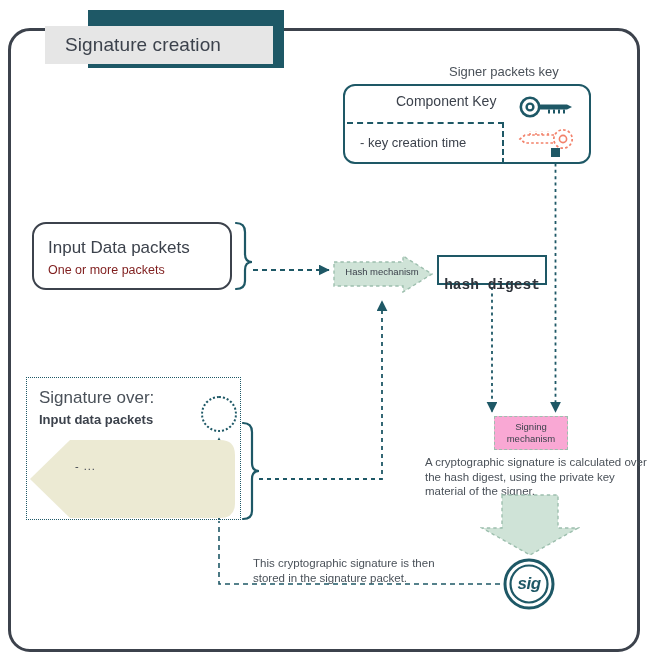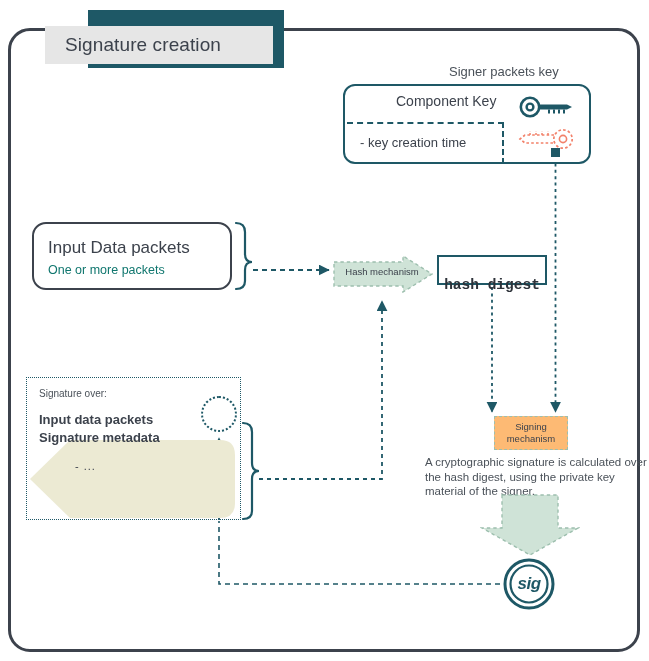--- a/index.html
+++ b/index.html
@@ -46,21 +46,21 @@
   #key-icon-teal{position:absolute;left:519px;top:94px;}
   #key-icon-coral{position:absolute;left:516px;top:125px;}
   #key-anchor{position:absolute;left:551px;top:148px;width:9px;height:9px;background:#1e5866;}
 
   
   #input-box{
     position:absolute;left:32px;top:222px;width:200px;height:68px;
     border:2.5px solid #3c424c;border-radius:14px;box-sizing:border-box;background:#fff;
   }
   #input-title{position:absolute;left:48px;top:238px;font-size:17px;color:#3c424c;}
-  #input-sub{position:absolute;left:48px;top:263px;font-size:12.5px;color:#0f766e;}
+  #input-sub{position:absolute;left:48px;top:263px;font-size:12.5px;color:#7f1d1d;}
 
   
   #hash-note{left:282px;top:205px;width:215px;}
 
   
   #hash-mech{
     position:absolute;left:333px;top:255px;width:100px;height:38px;
   }
   #hash-mech-label{
     position:absolute;left:338px;top:266px;width:88px;text-align:center;
@@ -76,34 +76,34 @@
   #hash-digest span{font-family:"Liberation Mono",monospace;font-size:14.5px;color:#2d3239;font-weight:bold;margin-top:29px;}
 
   
   #sigtype-title{
     position:absolute;left:31px;top:355px;font-size:16px;color:#3c424c;font-style:italic;
   }
   #sigtype-box{
     position:absolute;left:26px;top:377px;width:215px;height:143px;
     border:1.7px dotted #1e5866;box-sizing:border-box;
   }
-  #sigover{position:absolute;left:39px;top:388px;font-size:10px;color:#4a5159;}
+  #sigover{position:absolute;left:39px;top:388px;font-size:17px;color:#4a5159;}
   #sig-idp{position:absolute;left:39px;top:412px;font-size:13px;color:#3c424c;font-weight:bold;}
   #sig-meta{position:absolute;left:39px;top:430px;font-size:13px;color:#3c424c;font-weight:bold;}
   #sig-dots{position:absolute;left:75px;top:460px;font-size:11px;color:#3c424c;letter-spacing:1px;}
   #tag-shape{position:absolute;left:30px;top:440px;}
   #dot-circle{
     position:absolute;left:201px;top:396px;width:36px;height:36px;border-radius:50%;
     border:2.2px dotted #1e5866;box-sizing:border-box;background:#fff;
   }
 
   
   #signing-mech{
     position:absolute;left:494px;top:416px;width:74px;height:34px;
-    background:#fdba74;border:1.5px dashed #9dbfae;box-sizing:border-box;
+    background:#f9a8d4;border:1.5px dashed #9dbfae;box-sizing:border-box;
     display:flex;flex-direction:column;align-items:center;justify-content:center;
   }
   #signing-mech span{font-size:9.5px;color:#3c424c;line-height:12px;text-align:center;}
   #sign-note{left:425px;top:455px;width:228px;}
 
   
   #down-arrow{position:absolute;left:480px;top:494px;}
 
   
   #sig-badge{position:absolute;left:503px;top:558px;}
@@ -193,34 +193,34 @@
   </div>
 
   <div id="sigtype-box"></div>
 
   <svg id="tag-shape" width="205" height="78" viewBox="0 0 205 78">
     <path d="M40,0 L190,0 q15,0 15,15 L205,63 q0,15 -15,15 L40,78 L0,39 z" fill="#ecead3"></path>
   </svg>
 
   <div id="sigover">Signature over:</div>
   <div id="sig-idp">Input data packets</div>
-  <div id="sig-meta">Signature metadata</div>
   <div id="sig-dots">- ...</div>
   <div id="dot-circle"></div>
 
   <div id="signing-mech">
     <span>Signing</span>
     <span>mechanism</span>
   </div>
   <div class="lbl" id="sign-note">A cryptographic signature is calculated over the hash digest, using the private key material of the signer.</div>
 
   <svg id="down-arrow" width="100" height="62" viewBox="0 0 100 62">
     <path d="M22,1 L78,1 L78,34 L98,34 L50,61 L2,34 L22,34 z" fill="#cfe3d7" stroke="#9dbfae" stroke-width="1.4" stroke-dasharray="3.4,3"></path>
   </svg>
 
   <svg id="sig-badge" width="52" height="52" viewBox="0 0 52 52">
     <circle cx="26" cy="26" r="24" fill="none" stroke="#1e5866" stroke-width="3"></circle>
     <circle cx="26" cy="26" r="18.5" fill="none" stroke="#1e5866" stroke-width="2.2"></circle>
   </svg>
   <div id="sig-badge-text">sig</div>
 
+  <div class="lbl" id="store-note">This cryptographic signature is then stored in the signature packet.</div>
 
 </div>
 
 </body></html>

